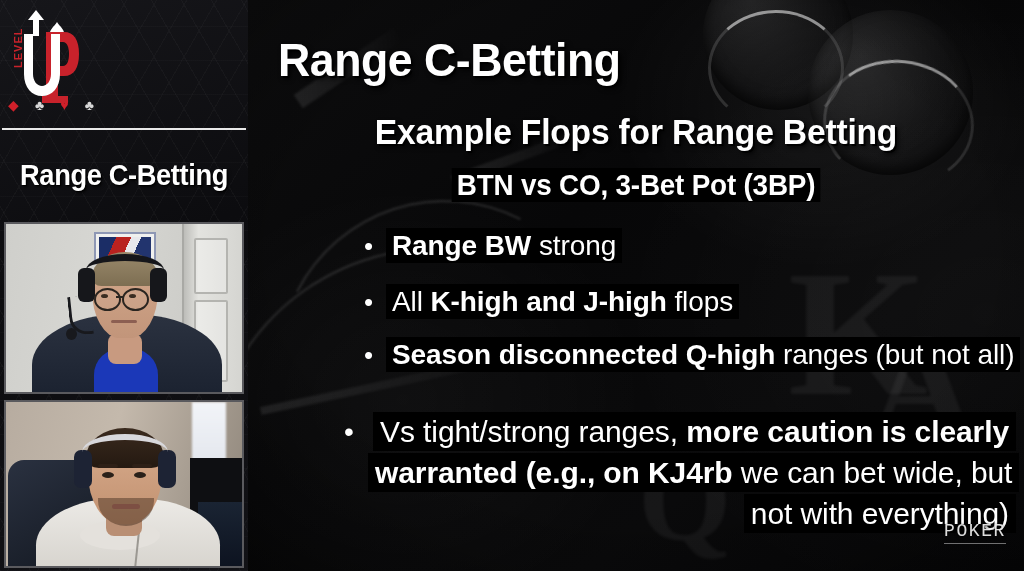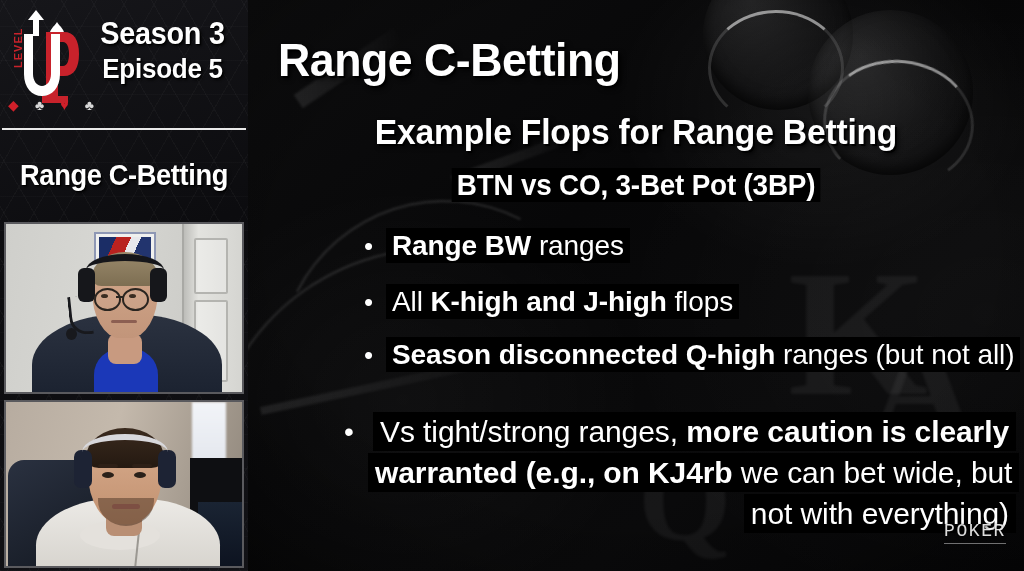--- a/index.html
+++ b/index.html
@@ -470,24 +470,20 @@
       </svg>
     </div>
 
     <div id="suits-row">
       <span class="suit red">◆</span>
       <span class="suit white">♣</span>
       <span class="suit red">♥</span>
       <span class="suit white">♣</span>
     </div>
 
-    <div id="season-block">
-      <div class="season-line">Season 3</div>
-      <div class="season-line ep">Episode 5</div>
-    </div>
 
     <div id="sidebar-divider"></div>
 
     <div id="sidebar-topic">Range C-Betting</div>
 
     <div class="cam" id="cam1">
       <div class="cam-inner">
         <div class="c1-wall"></div>
         <div class="c1-door">
             <div class="c1-door-panel a"></div>
@@ -563,21 +559,21 @@
     <div id="slide-content">
       <div id="slide-title">Range C-Betting</div>
       <div id="slide-subtitle">Example Flops for Range Betting</div>
       <div id="slide-context">
         <span class="hl">BTN vs CO, 3-Bet Pot (3BP)</span>
       </div>
 
       <div class="bullet-row" id="bullet-1">
         <span class="bullet-dot">•</span>
         <span class="bullet-text">
-          <span class="hl"><b>Range BW</b><span> ranges</span></span>
+          <span class="hl"><b>Range BW</b><span> strong</span></span>
         </span>
       </div>
 
       <div class="bullet-row" id="bullet-2">
         <span class="bullet-dot">•</span>
         <span class="bullet-text">
           <span class="hl"><span>All </span><b>K-high and J-high</b><span> flops</span></span>
         </span>
       </div>
 

